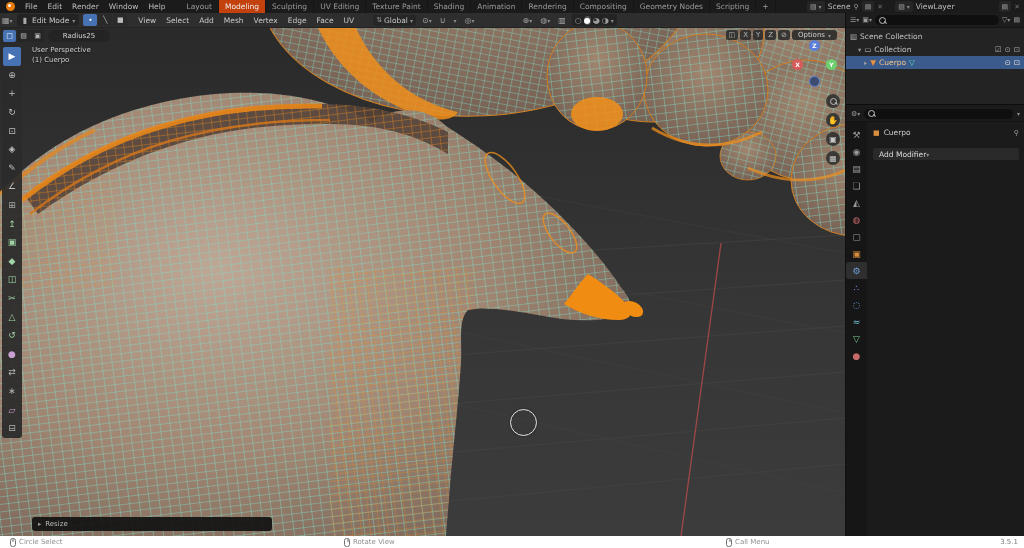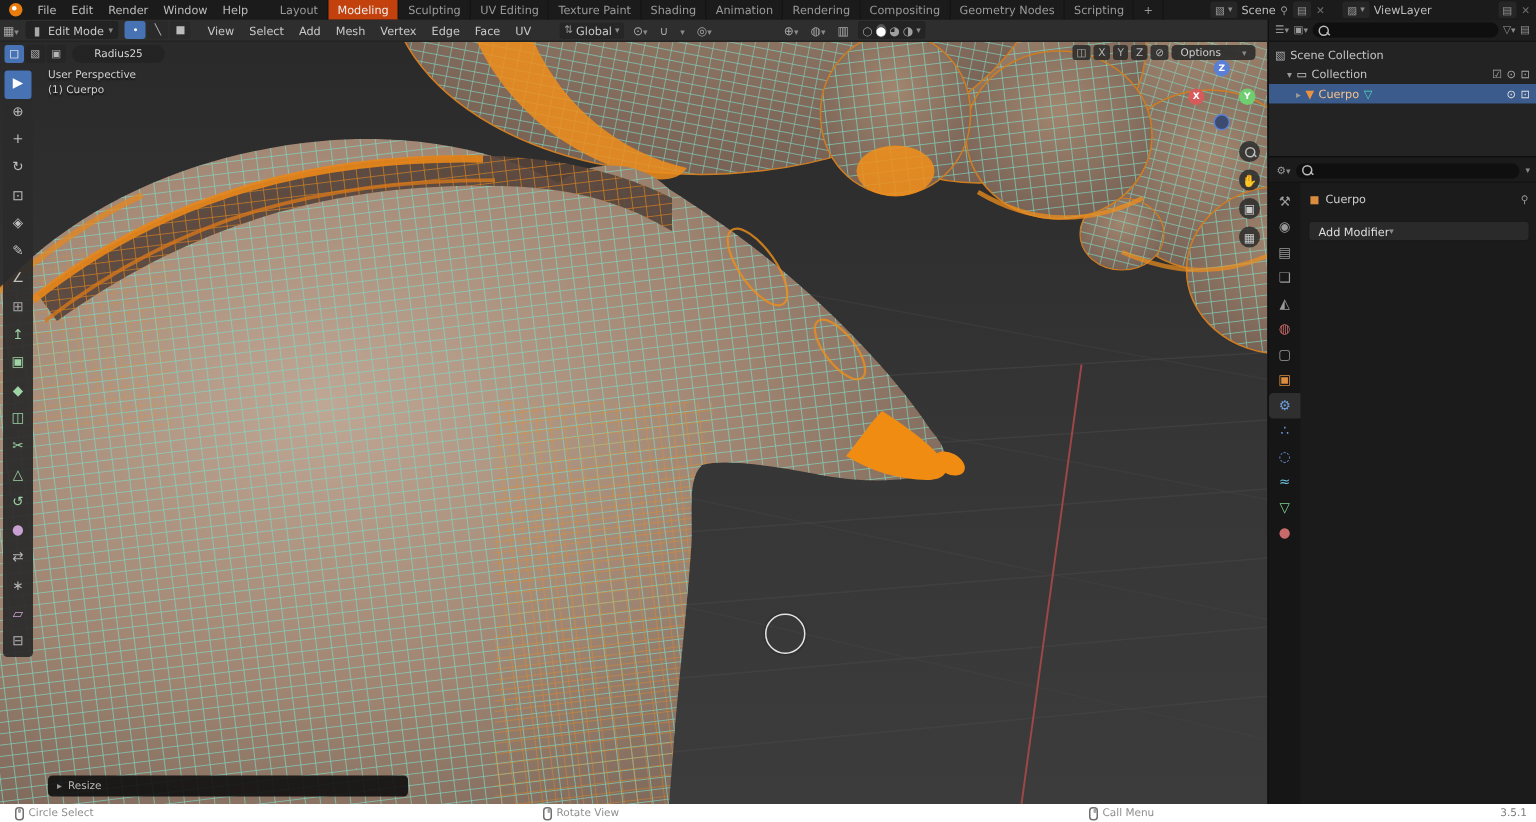--- a/index.html
+++ b/index.html
@@ -41,21 +41,21 @@
   #scene-svg { position:absolute; left:0; top:0; }
 
   
   #tool-settings { position:absolute; left:3px; top:2px; display:flex; align-items:center; gap:4px; z-index:12; }
   .ts-icons { display:flex; gap:1px; }
   .ts-ico { width:13px; height:12px; background:#262626e6; border-radius:2px; color:#b5b5b5; font-size:7px; display:flex; align-items:center; justify-content:center; }
   .ts-ico.active { background:#4772b3; color:#fff; }
   #radius-slider { width:62px; height:12px; background:#232323ee; border-radius:6px; display:flex; align-items:center; justify-content:center; padding:0 6px; font-size:7px; color:#d5d5d5; }
   #mirror-opts { position:absolute; right:8px; top:2px; display:flex; align-items:center; gap:2px; z-index:12; font-size:7px; }
   .mini-btn { background:#2a2a2ae0; border-radius:2px; padding:1px 3px; color:#b5b5b5; }
-  #options-btn { background:#2a2a2ae6; border-radius:3px; padding:1px 6px; color:#cfcfcf; display:flex; gap:14px; align-items:center; }
+  #options-btn { background:#2a2a2ae6; border-radius:3px; padding:1px 6px; color:#cfcfcf; display:flex; gap:3px; align-items:center; }
 
   #vp-overlay-text { position:absolute; left:32px; top:17px; font-size:7px; color:#d0d0d0; text-shadow:0 1px 1px #000a; line-height:10px; z-index:11; }
 
   
   #toolbar { position:absolute; left:2px; top:18px; width:20px; background:#2b2b2bee; border-radius:3px; padding:1px 0; z-index:12; }
   .tool-btn { width:18px; height:18.6px; margin:0 1px; display:flex; align-items:center; justify-content:center; font-size:9px; color:#bfbfbf; border-radius:2px; }
   .tool-btn.active { background:#4772b3; color:#fff; }
 
   
   #gizmo { position:absolute; left:788px; top:12px; width:52px; height:52px; z-index:11; }
@@ -528,21 +528,21 @@
 
   <div id="statusbar">
     <div id="status-hints">
 
     <span class="status-hint btn-left" style="left: 10px;">
           <span class="mouse">
             <i></i>
           </span>
           <span>Circle Select</span>
         </span>
-        <span class="status-hint btn-middle" style="left: 362px;">
+        <span class="status-hint btn-middle" style="left: 344px;">
           <span class="mouse">
             <i></i>
           </span>
           <span>Rotate View</span>
         </span>
         <span class="status-hint btn-right" style="left: 726px;">
           <span class="mouse">
             <i></i>
           </span>
           <span>Call Menu</span>

